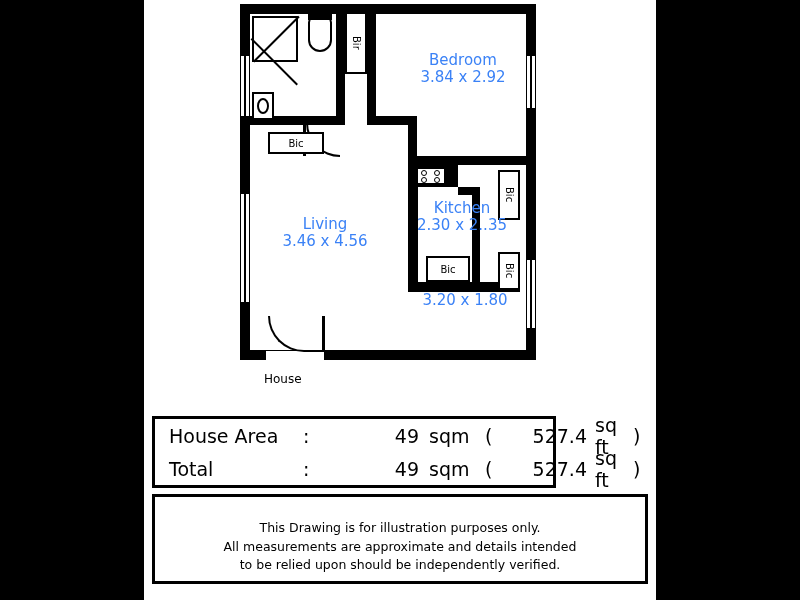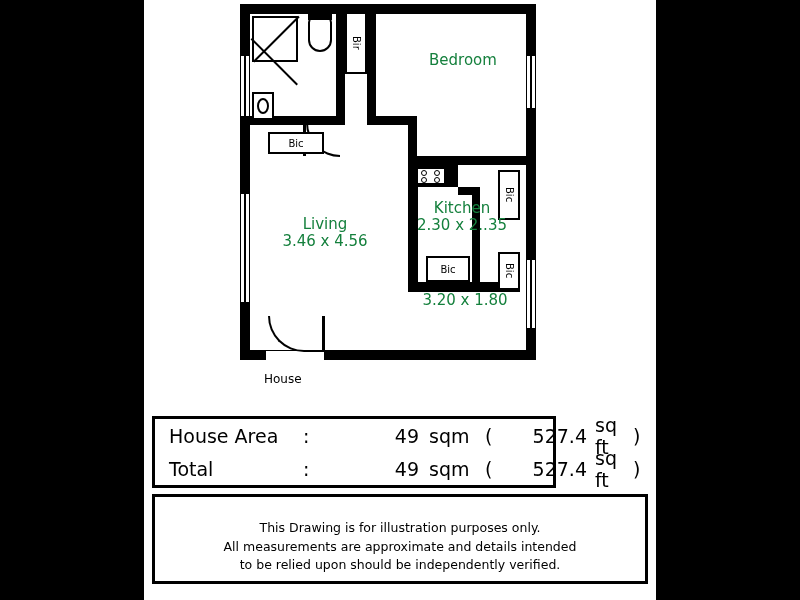--- a/index.html
+++ b/index.html
@@ -53,21 +53,21 @@
     position: absolute;
     border: 2px solid #000000;
     background: #ffffff;
     box-sizing: border-box;
   }
 
   .roomlabel {
     position: absolute;
     text-align: center;
     font-family: "DejaVu Sans", sans-serif;
-    color: #15803d;
+    color: #3b82f6;
     line-height: 1.12;
     white-space: nowrap;
   }
   .roomlabel .name {
     font-size: 15px;
     display: block;
   }
   .roomlabel .dim {
     font-size: 15px;
     display: block;
@@ -202,20 +202,21 @@
 
       <div class="bic" style="left:28px; top:128px; width:56px; height:22px;">Bic</div>
 
       <div class="wall" style="left:127px; top:112px; width:50px; height:9px;"></div>
       <div class="wall" style="left:127px; top:0px; width:9px; height:121px;"></div>
       <div class="wall" style="left:168px; top:112px; width:9px; height:48px;"></div>
       <div class="wall" style="left:168px; top:152px; width:120px; height:9px;"></div>
 
       <div class="roomlabel" style="left:150px; top:48px; width:146px;">
         <span class="name">Bedroom</span>
+        <span class="dim">3.84 x 2.92</span>
       </div>
 
       <div class="wall" style="left:168px; top:161px; width:50px; height:22px;"></div>
       <div class="outline" style="left:176px; top:163px; width:30px; height:18px;"></div>
       <div style="position:absolute;left:181px;top:166px;width:6px;height:6px;border:1px solid #000;border-radius:50%;background:#fff;box-sizing:border-box;"></div>
       <div style="position:absolute;left:194px;top:166px;width:6px;height:6px;border:1px solid #000;border-radius:50%;background:#fff;box-sizing:border-box;"></div>
       <div style="position:absolute;left:181px;top:173px;width:6px;height:6px;border:1px solid #000;border-radius:50%;background:#fff;box-sizing:border-box;"></div>
       <div style="position:absolute;left:194px;top:173px;width:6px;height:6px;border:1px solid #000;border-radius:50%;background:#fff;box-sizing:border-box;"></div>
 
       <div class="wall" style="left:168px; top:183px; width:10px; height:105px;"></div>

